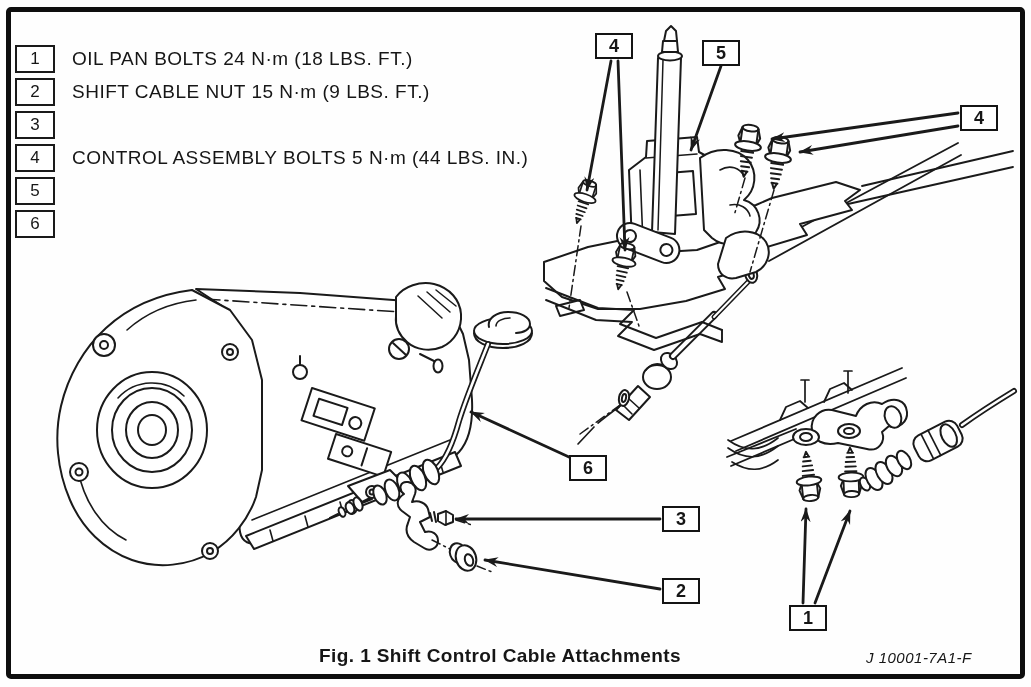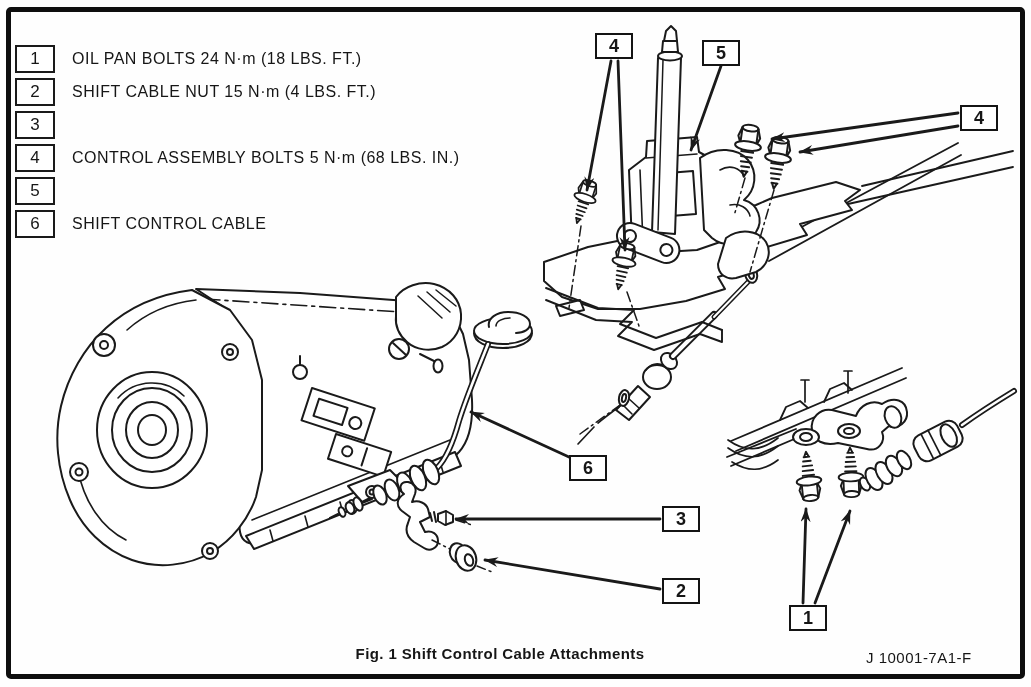--- a/index.html
+++ b/index.html
@@ -13,34 +13,34 @@
     border:5px solid #0e0e0e;border-radius:5px;pointer-events:none;
   }
   .diagram{position:absolute;left:0;top:0;}
   
   .legend{position:absolute;left:15px;top:46px;}
   .legend-row{display:flex;align-items:center;height:26px;margin-bottom:7px;}
   .legend-box{
     width:36px;height:24px;border:2px solid #1a1a1a;background:#fff;
     text-align:center;line-height:24px;font-size:17px;flex:0 0 auto;
   }
-  .legend-label{margin-left:17px;font-size:16px;letter-spacing:.5px;white-space:nowrap;text-align:right;}
+  .legend-label{margin-left:17px;font-size:19px;letter-spacing:.5px;white-space:nowrap;text-align:right;}
   
   .callout{
     position:absolute;width:34px;height:22px;background:#fff;
     border:2.5px solid #141414;text-align:center;line-height:22px;
     font-size:18px;font-weight:bold;z-index:5;
   }
   
   .caption{
     position:absolute;left:210px;top:645px;width:580px;text-align:center;
-    font-size:15px;font-weight:bold;letter-spacing:.4px;
+    font-size:19px;font-weight:bold;letter-spacing:.4px;
   }
   .doc-code{
-    position:absolute;left:866px;top:649px;font-size:15px;letter-spacing:.5px;
+    position:absolute;left:866px;top:649px;font-size:15px;letter-spacing:.5px;font-style:italic;
   }
 </style>
 </head>
 <body>
 
 <div class="page">
 
   <svg class="diagram" width="1031" height="687" viewBox="0 0 1031 687">
     <defs>
       <marker id="ah" markerWidth="18" markerHeight="12" refX="13" refY="5" orient="auto" markerUnits="userSpaceOnUse">
@@ -294,35 +294,34 @@
     </g>
   </svg>
 
   <div class="legend">
     <div class="legend-row">
       <div class="legend-box">1</div>
       <div class="legend-label">OIL PAN BOLTS 24 N·m (18 LBS. FT.)</div>
     </div>
     <div class="legend-row">
       <div class="legend-box">2</div>
-      <div class="legend-label">SHIFT CABLE NUT 15 N·m (4 LBS. FT.)</div>
+      <div class="legend-label">SHIFT CABLE NUT 15 N·m (9 LBS. FT.)</div>
     </div>
     <div class="legend-row">
       <div class="legend-box">3</div>
     </div>
     <div class="legend-row">
       <div class="legend-box">4</div>
-      <div class="legend-label">CONTROL ASSEMBLY BOLTS 5 N·m (68 LBS. IN.)</div>
+      <div class="legend-label">CONTROL ASSEMBLY BOLTS 5 N·m (44 LBS. IN.)</div>
     </div>
     <div class="legend-row">
       <div class="legend-box">5</div>
     </div>
     <div class="legend-row">
       <div class="legend-box">6</div>
-      <div class="legend-label">SHIFT CONTROL CABLE</div>
     </div>
   </div>
 
   <div class="callout" style="left:595px;top:33px;">4</div>
   <div class="callout" style="left:702px;top:40px;">5</div>
   <div class="callout" style="left:960px;top:105px;">4</div>
   <div class="callout" style="left:569px;top:455px;">6</div>
   <div class="callout" style="left:662px;top:506px;">3</div>
   <div class="callout" style="left:662px;top:578px;">2</div>
   <div class="callout" style="left:789px;top:605px;">1</div>

